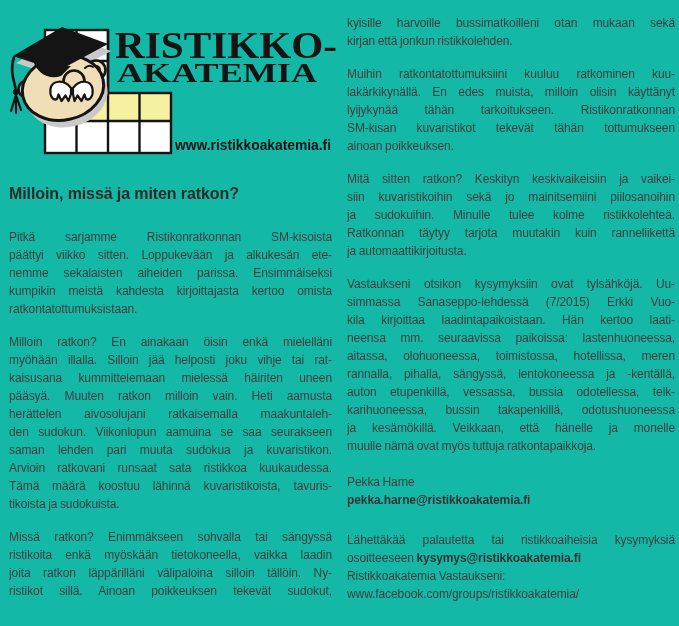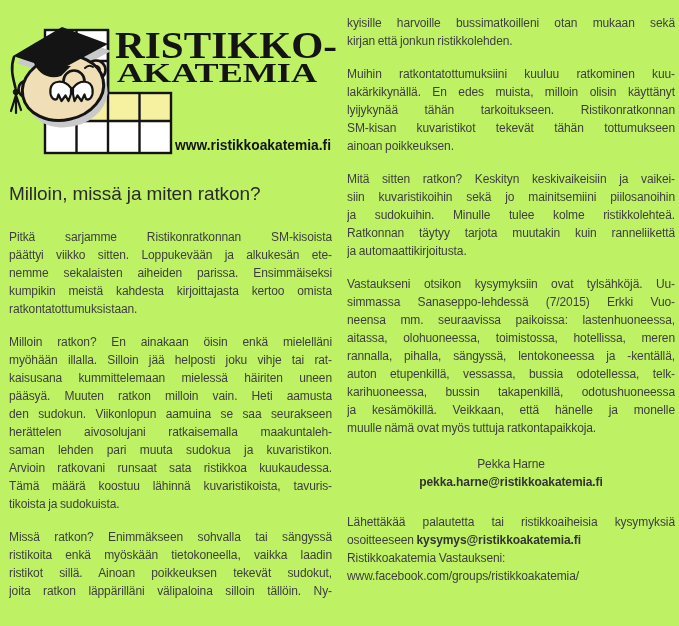--- a/index.html
+++ b/index.html
@@ -7,44 +7,44 @@
     --heading-color:#2a2a2a;
     --ink:#141414;
     --yellow:#F5F1A1;
     --tan:#F0DEB6;
     --shadow:#C9C9C9;
   }
   html,body{margin:0;padding:0;background:#fff;}
   .page{
     position:relative;
     width:679px;height:626px;
-    background:#bef264;
+    background:#14b8a6;
     font-family:"Liberation Sans", sans-serif;
     overflow:hidden;
     box-sizing:border-box;
     padding:12px 4px 8px 9px;
   }
   .columns{display:flex;gap:15px;}
   .col-left{width:323px;flex:none;}
   .col-right{width:328px;flex:none;padding-top:2px;}
   .logo{width:335px;height:148px;margin-top:-4px;overflow:visible;display:block;}
   .heading{
-    font-size:19px;font-weight:normal;color:var(--heading-color);
+    font-size:16px;font-weight:bold;color:var(--heading-color);
     margin:30px 0 26px 0;letter-spacing:-0.1px;line-height:16px;
   }
   .pline,.tline{
     font-size:12px;line-height:18px;height:18px;
     color:var(--body-color);
     word-spacing:-0.6px;letter-spacing:-0.1px;
     overflow:hidden;white-space:normal;
   }
   .pline{text-align:justify;text-align-last:justify;}
   .pline.pl-last{text-align-last:left;}
   .para{margin:0 0 15px 0;}
-  .sig-block{margin-top:18px;text-align:center;}
+  .sig-block{margin-top:18px;}
   .feedback-block{margin-top:22px;}
   .facebook-block{margin-top:0;}
   .bold{font-weight:bold;color:#333;}
 </style>
 </head>
 <body>
 
 <div class="page">
   <div class="columns">
 
@@ -110,32 +110,32 @@
             <div class="pline">päättyi viikko sitten. Loppukevään ja alkukesän ete-</div>
             <div class="pline">nemme sekalaisten aiheiden parissa. Ensimmäiseksi</div>
             <div class="pline">kumpikin meistä kahdesta kirjoittajasta kertoo omista</div>
             <div class="pline pl-last">ratkontatottumuksistaan.</div>
           </div>
           <div class="para">
             <div class="pline">Milloin ratkon? En ainakaan öisin enkä mielelläni</div>
             <div class="pline">myöhään illalla. Silloin jää helposti joku vihje tai rat-</div>
             <div class="pline">kaisusana kummittelemaan mielessä häiriten uneen</div>
             <div class="pline">pääsyä. Muuten ratkon milloin vain. Heti aamusta</div>
+            <div class="pline">herättelen aivosolujani ratkaisemalla maakuntaleh-</div>
             <div class="pline">den sudokun. Viikonlopun aamuina se saa seurakseen</div>
-            <div class="pline">herättelen aivosolujani ratkaisemalla maakuntaleh-</div>
             <div class="pline">saman lehden pari muuta sudokua ja kuvaristikon.</div>
             <div class="pline">Arvioin ratkovani runsaat sata ristikkoa kuukaudessa.</div>
             <div class="pline">Tämä määrä koostuu lähinnä kuvaristikoista, tavuris-</div>
             <div class="pline pl-last">tikoista ja sudokuista.</div>
           </div>
           <div class="para">
             <div class="pline">Missä ratkon? Enimmäkseen sohvalla tai sängyssä</div>
             <div class="pline">ristikoita enkä myöskään tietokoneella, vaikka laadin</div>
+            <div class="pline">joita ratkon läppärilläni välipaloina silloin tällöin. Ny-</div>
             <div class="pline">ristikot sillä. Ainoan poikkeuksen tekevät sudokut,</div>
-            <div class="pline">joita ratkon läppärilläni välipaloina silloin tällöin. Ny-</div>
           </div>
         </div>
     </div>
 
     <div class="col-right">
 
       <div>
           <div class="para">
             <div class="pline">kyisille harvoille bussimatkoilleni otan mukaan sekä</div>
             <div class="pline pl-last">kirjan että jonkun ristikkolehden.</div>
@@ -150,20 +150,21 @@
           <div class="para">
             <div class="pline">Mitä sitten ratkon? Keskityn keskivaikeisiin ja vaikei-</div>
             <div class="pline">siin kuvaristikoihin sekä jo mainitsemiini piilosanoihin</div>
             <div class="pline">ja sudokuihin. Minulle tulee kolme ristikkolehteä.</div>
             <div class="pline">Ratkonnan täytyy tarjota muutakin kuin ranneliikettä</div>
             <div class="pline pl-last">ja automaattikirjoitusta.</div>
           </div>
           <div class="para">
             <div class="pline">Vastaukseni otsikon kysymyksiin ovat tylsähköjä. Uu-</div>
             <div class="pline">simmassa Sanaseppo-lehdessä (7/2015) Erkki Vuo-</div>
+            <div class="pline">kila kirjoittaa laadintapaikoistaan. Hän kertoo laati-</div>
             <div class="pline">neensa mm. seuraavissa paikoissa: lastenhuoneessa,</div>
             <div class="pline">aitassa, olohuoneessa, toimistossa, hotellissa, meren</div>
             <div class="pline">rannalla, pihalla, sängyssä, lentokoneessa ja -kentällä,</div>
             <div class="pline">auton etupenkillä, vessassa, bussia odotellessa, telk-</div>
             <div class="pline">karihuoneessa, bussin takapenkillä, odotushuoneessa</div>
             <div class="pline">ja kesämökillä. Veikkaan, että hänelle ja monelle</div>
             <div class="pline pl-last">muulle nämä ovat myös tuttuja ratkontapaikkoja.</div>
           </div>
         </div>
 

